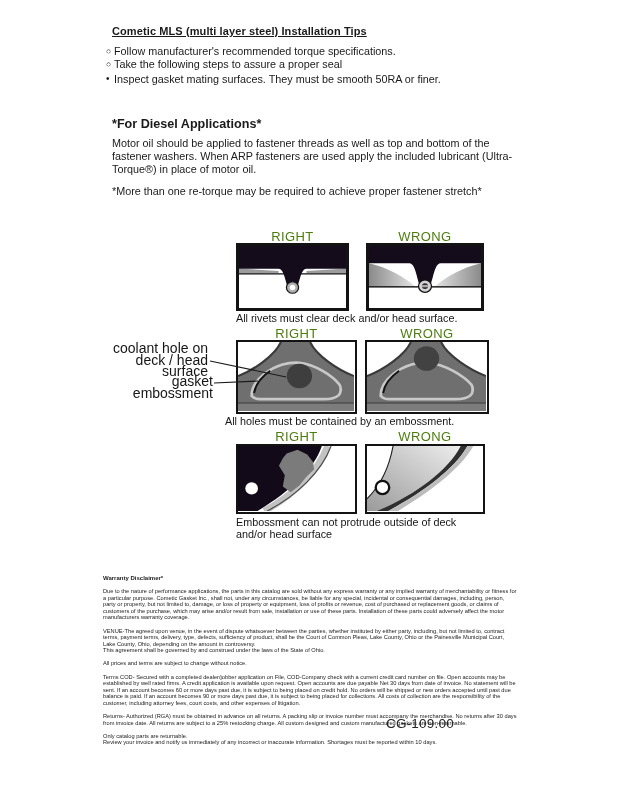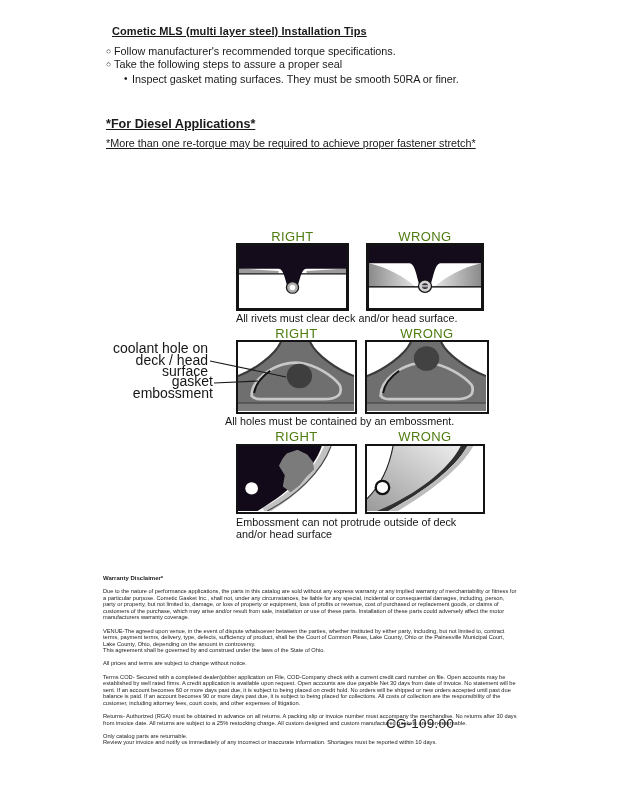--- a/index.html
+++ b/index.html
@@ -8,23 +8,23 @@
     font-family:"Liberation Sans",sans-serif;color:#1a1a1a;overflow:hidden;
   }
   .abs{position:absolute;}
   .page-title{
     left:112px;top:25px;font-size:11px;font-weight:bold;
     text-decoration:underline;letter-spacing:0.1px;
   }
   .tips{left:106px;top:45px;width:414px;font-size:10.8px;line-height:13.4px;}
   .tips .li{white-space:nowrap;}
   .tips .mk{display:inline-block;width:8px;font-size:8.5px;vertical-align:1px;}
-  .tips .sub{margin-left:18px;}
+  .tips .sub{margin-left:0;}
   .tips .sub .mk{font-size:10px;vertical-align:0.5px;}
-  .diesel{left:106px;top:118px;width:406px;font-size:10.8px;line-height:12.9px;text-decoration:underline;}
+  .diesel{left:112px;top:118px;width:406px;font-size:10.8px;line-height:12.9px;}
   .diesel h2{font-size:12.6px;margin:0 0 6px 0;}
   .diesel p{margin:0 0 9px 0;}
   .fig-label{font-size:13px;text-align:center;letter-spacing:0.4px;color:#4d7c0f;}
   .panel{box-sizing:border-box;background:#fff;}
   .b3{border:3px solid #131313;}
   .b2{border:2.5px solid #131313;}
   .panel svg{display:block;}
   .caption{font-size:10.8px;line-height:11.8px;color:#161616;}
   .ann{font-size:14px;line-height:11.6px;text-align:right;color:#161616;}
   .fineprint{left:103px;top:575px;width:414px;font-size:5.7px;line-height:6.6px;color:#222;}
@@ -39,20 +39,21 @@
 <div class="abs page-title">Cometic MLS (multi layer steel) Installation Tips</div>
 
 <div class="abs tips">
   <div class="li"><span class="mk">○</span><span>Follow manufacturer's recommended torque specifications.</span></div>
   <div class="li"><span class="mk">○</span><span>Take the following steps to assure a proper seal</span></div>
   <div class="li sub"><span class="mk">•</span><span>Inspect gasket mating surfaces.  They must be smooth 50RA or finer.</span></div>
 </div>
 
 <div class="abs diesel">
   <h2>*For Diesel Applications*</h2>
+  <p>Motor oil should be applied to fastener threads as well as top and bottom of the fastener washers. When ARP fasteners are used apply the included lubricant (Ultra-Torque®) in place of motor oil.</p>
   <p>*More than one re-torque may be required to achieve proper fastener stretch*</p>
 </div>
 
 <div class="abs fig-label" style="left:236px;top:229px;width:113px;">RIGHT</div>
 <div class="abs fig-label" style="left:366px;top:229px;width:118px;">WRONG</div>
 
 <div class="abs panel b3" style="left:236px;top:243px;width:113px;height:68px;">
   <svg width="107" height="62" viewBox="0 0 111 68" preserveAspectRatio="none">
     <rect x="0" y="0" width="111" height="68" fill="#ffffff"></rect>
     <polygon points="0,24.8 41,27.3 41,29.8 0,30.2" fill="#9c9c9c"></polygon>

